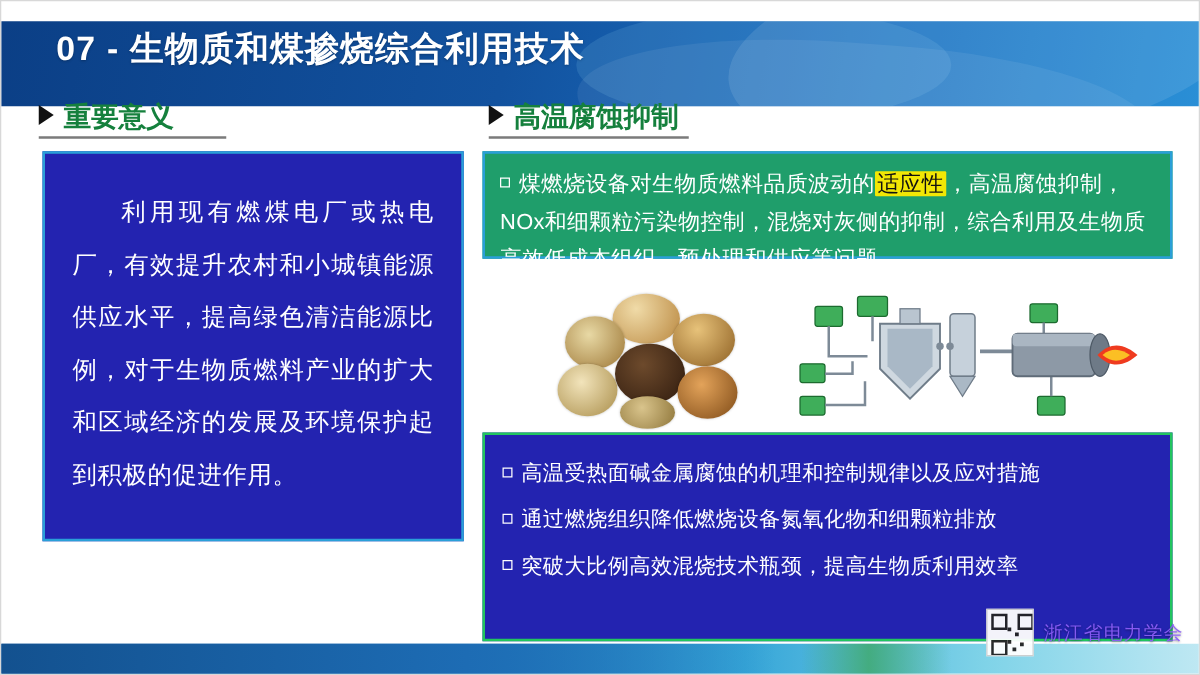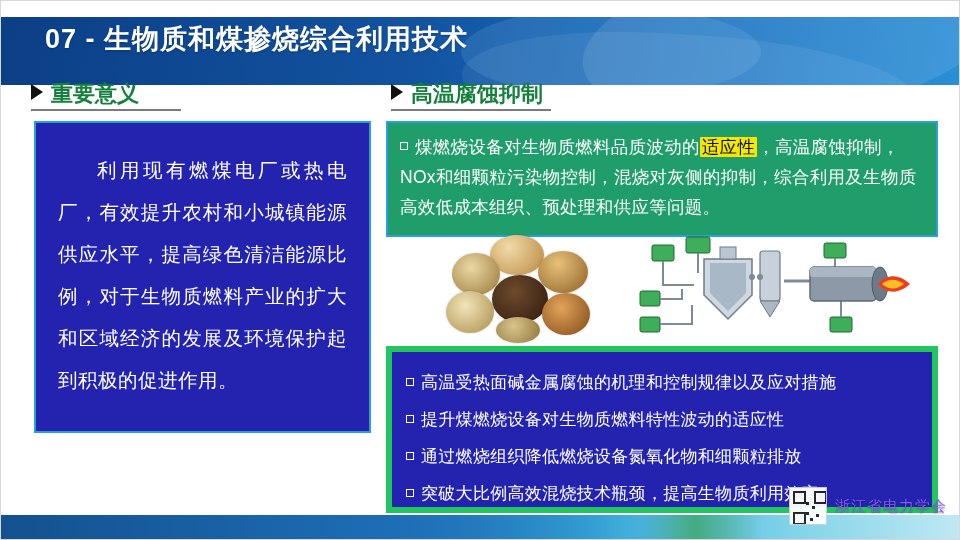--- a/index.html
+++ b/index.html
@@ -141,21 +141,21 @@
     line-height: 42px;
     text-align: justify;
     text-indent: 2em;
     letter-spacing: 0.5px;
   }
 
   
   .green-panel {
     position: absolute;
     left: 385px; top: 120px;
-    width: 552px; height: 116px;
+    width: 552px; height: 86px;
     background: #1f9e6b;
     border: 2px solid #2a9fd8;
     box-sizing: border-box;
     padding: 9px 10px 0 12px;
   }
   .green-panel .line {
     color: #ffffff;
     font-size: 17.5px;
     line-height: 30px;
     letter-spacing: 0.3px;
@@ -176,21 +176,21 @@
     padding: 0 2px;
     border-radius: 1px;
   }
 
   
   .blue-panel {
     position: absolute;
     left: 385px; top: 345px;
     width: 552px; height: 167px;
     background: #2323b0;
-    border: 6px solid #22c55e;
+    border: 2px solid #22c55e;
     box-sizing: border-box;
     padding: 12px 10px 0 14px;
   }
   .blue-panel .line {
     color: #ffffff;
     font-size: 17px;
     line-height: 37px;
     letter-spacing: 0.3px;
     white-space: nowrap;
   }
@@ -325,21 +325,20 @@
       <path d="M244 51 C256 38, 268 44, 276 51 C268 58, 256 64, 244 51 Z" fill="#ef3b1f"></path>
       <path d="M248 51 C256 44, 264 47, 270 51 C264 56, 256 58, 248 51 Z" fill="#fbbf24"></path>
 
       <circle cx="118" cy="44" r="3" fill="#7d8a97"></circle>
       <circle cx="126" cy="44" r="3" fill="#7d8a97"></circle>
     </svg>
   </div>
 
   <div class="blue-panel">
     <div class="line"><span class="sq"></span><span>高温受热面碱金属腐蚀的机理和控制规律以及应对措施</span></div>
-    <div class="line"><span class="sq"></span><span>提升煤燃烧设备对生物质燃料特性波动的适应性</span></div>
     <div class="line"><span class="sq"></span><span>通过燃烧组织降低燃烧设备氮氧化物和细颗粒排放</span></div>
     <div class="line"><span class="sq"></span><span>突破大比例高效混烧技术瓶颈，提高生物质利用效率</span></div>
   </div>
 
   <div class="footer">
     <div class="footer-accent"></div>
     <div class="footer-green"></div>
   </div>
 
   <div class="wechat">

